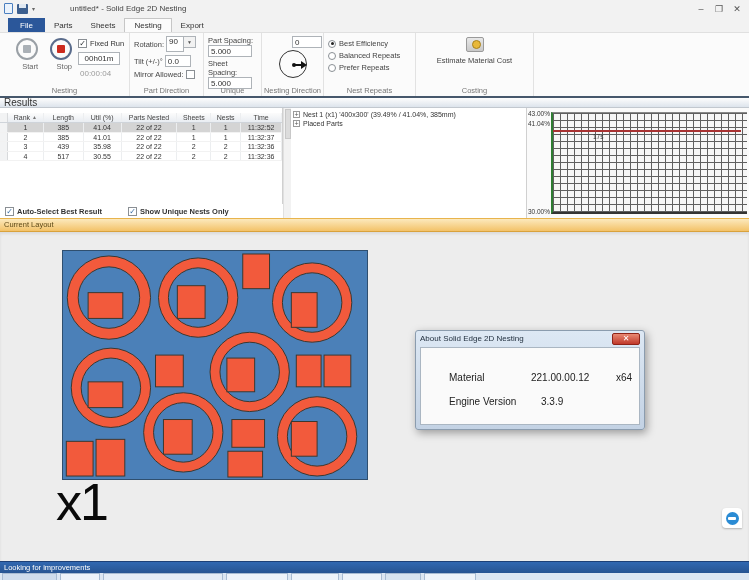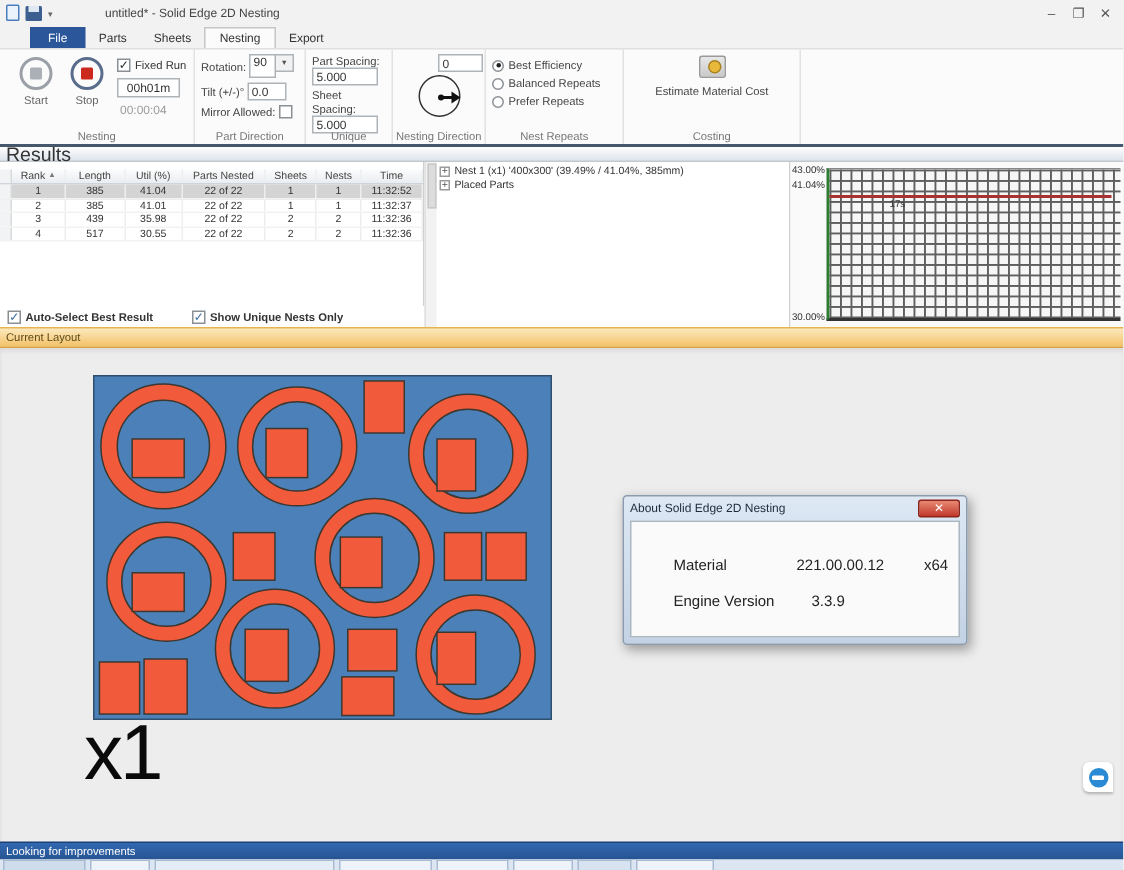--- a/index.html
+++ b/index.html
@@ -16,29 +16,29 @@
   .win-title { flex:1; font-size:8px; color:#444; }
   .win-controls { display:flex; gap:2px; padding-right:4px; }
   .win-btn { width:16px; height:13px; display:flex; align-items:center; justify-content:center; font-size:9px; color:#555; cursor:default; }
   .ribbon-mini { position:absolute; right:4px; top:17px; display:flex; gap:4px; align-items:center; height:10px; }
   .collapse-caret { font-size:7px; color:#777; }
   .help-badge { width:9px; height:9px; border-radius:2px; background:#3a6fb5; color:#fff; font-size:6px; display:flex; align-items:center; justify-content:center; }
 
   
   .tabrow { position:absolute; left:0; top:17px; width:749px; height:15px; display:flex; align-items:flex-end; background:#f2f2f2; }
   .tab { padding:2px 9px 2px 9px; font-size:8px; color:#333; height:14px; display:flex; align-items:center; }
-  .tab.file { background:#2b579a; color:#fff; margin-left:20px; padding:2px 12px; }
+  .tab.file { background:#2b579a; color:#fff; margin-left:8px; padding:2px 12px; }
   .tab.active { background:#fbfbfb; border:1px solid #c6c6c6; border-bottom:none; }
 
   
   .ribbon { position:absolute; left:0; top:32px; width:749px; height:64px; background:#fbfbfb; border-top:1px solid #e0e0e0; display:flex; }
   .rgroup { position:relative; height:100%; border-right:1px solid #e2e2e2; padding:3px 4px 11px 4px; }
   .rgroup-label { position:absolute; left:0; right:0; bottom:1px; text-align:center; font-size:7.5px; color:#777; }
   .g-nesting { width:130px; display:flex; gap:6px; padding-left:10px; }
-  .playcol { display:flex; flex-direction:column; align-items:center; width:28px; }
+  .playcol { display:flex; flex-direction:column; align-items:flex-end; width:28px; }
   .circ-btn { width:22px; height:22px; border-radius:50%; border:2px solid #9aa0a6; display:flex; align-items:center; justify-content:center; margin-top:2px; }
   .circ-btn.stop { border-color:#5a6c8c; }
   .sq-gray { width:8px; height:8px; background:#aab0b6; border-radius:1px; }
   .sq-red { width:8px; height:8px; background:#cc2a1e; border-radius:1px; }
   .btn-caption { font-size:7.5px; color:#666; margin-top:2px; }
   .fixedcol { display:flex; flex-direction:column; padding-top:3px; }
   .chk-row { display:flex; align-items:center; gap:3px; }
   .chk { width:9px; height:9px; border:1px solid #8a8f94; background:#fff; font-size:8px; line-height:8px; text-align:center; color:#2b2f33; }
   .chk.checked::after { content:"✓"; }
   .tbox { border:1px solid #aeb3b8; background:#fff; font-size:8px; height:13px; padding:0 2px; font-family:"Liberation Sans",sans-serif; color:#333; }
@@ -64,21 +64,21 @@
   .radio { width:8px; height:8px; border:1px solid #8a8f94; border-radius:50%; position:relative; background:#fff; }
   .radio.on::after { content:""; position:absolute; left:1.5px; top:1.5px; width:3px; height:3px; background:#222; border-radius:50%; }
   .radio-row span.lbl { font-size:7.5px; color:#444; }
   .g-cost { width:118px; display:flex; flex-direction:column; align-items:center; padding-top:4px; }
   .cost-icon { width:18px; height:15px; background:linear-gradient(#e8e8e8,#c9c9c9); border:1px solid #9a9a9a; border-radius:2px; position:relative; }
   .cost-icon::after { content:""; position:absolute; right:2px; bottom:2px; width:7px; height:7px; background:#e8b83a; border:1px solid #a8821e; border-radius:50%; }
   .cost-label { font-size:7.5px; color:#444; margin-top:4px; white-space:nowrap; }
   .ribbon-sep { position:absolute; left:0; top:96px; width:749px; height:2px; background:#46586c; }
 
   
-  .res-header { position:absolute; left:0; top:98px; width:749px; height:10px; background:linear-gradient(#fdfdfd,#dde4ec); border-bottom:1px solid #c2c8cf; font-size:13px; color:#333; padding-left:4px; line-height:10px; }
+  .res-header { position:absolute; left:0; top:98px; width:749px; height:10px; background:linear-gradient(#fdfdfd,#dde4ec); border-bottom:1px solid #c2c8cf; font-size:10px; color:#333; padding-left:4px; line-height:10px; }
   .res-body { position:absolute; left:0; top:108px; width:749px; height:110px; background:#fff; display:flex; }
   .table-area { width:283px; position:relative; border-right:1px solid #d0d0d0; display:flex; flex-direction:column; }
   .rtable { width:100%; }
   .tr { display:flex; height:9.5px; }
   .tr.head { background:linear-gradient(#fcfcfc,#e9edf2); border-bottom:1px solid #cfd4da; font-size:7px; color:#444; height:10px; margin-top:5px; }
   .td { font-size:7px; text-align:center; line-height:9.5px; border-right:1px solid #eceef0; overflow:hidden; white-space:nowrap; }
   .td.selcol { background:#f2f3f4; border-right:1px solid #d8dadc; }
   .tr.body-row { border-bottom:1px solid #f2f2f2; color:#333; }
   .tr.body-row.selected { background:#d4d4d4; }
   .sort-asc { font-size:5px; color:#777; margin-left:2px; vertical-align:1px; }

